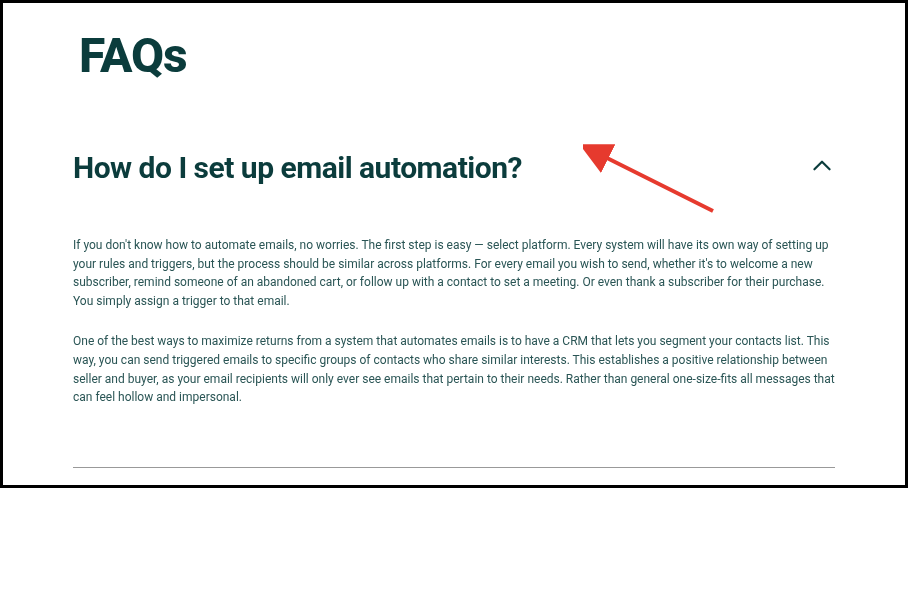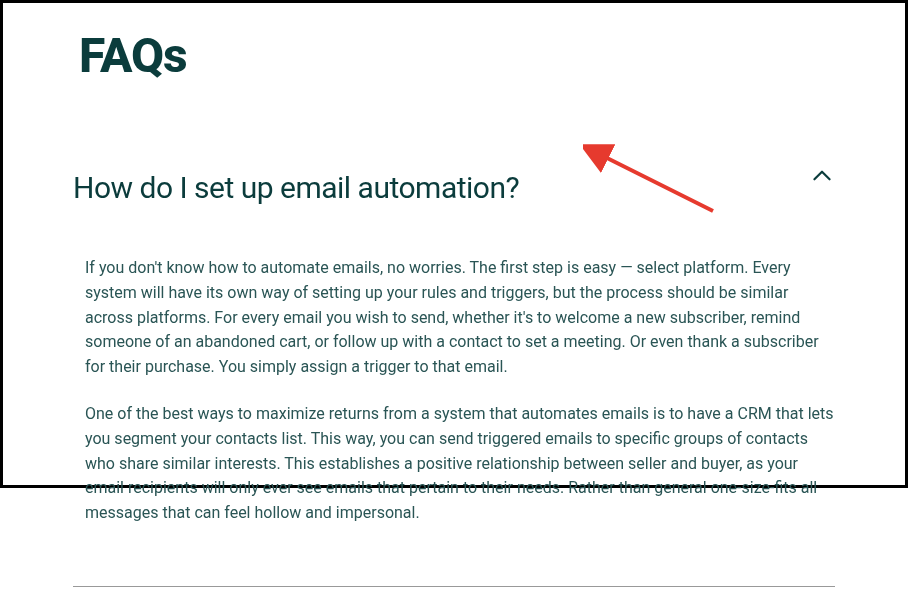--- a/index.html
+++ b/index.html
@@ -35,39 +35,37 @@
     }
     .faq-header {
       display: flex;
       justify-content: space-between;
       align-items: center;
       padding: 10px 0 20px 0;
       cursor: pointer;
     }
     .faq-question {
       font-size: 30px;
-      font-weight: 400;
+      font-weight: 700;
       color: #0b3c3c;
       letter-spacing: -0.5px;
       line-height: 1.2;
-      margin-top: 20px;
     }
     .chevron {
       flex-shrink: 0;
       margin-left: 20px;
     }
     .faq-body {
       padding-top: 30px;
     }
     .faq-body p {
-      font-size: 16px;
+      font-size: 12px;
       line-height: 1.55;
       color: #2a5555;
       margin-bottom: 22px;
-      margin-left: 12px;
     }
     .divider {
       border: none;
       border-top: 1px solid #999;
       margin: 8px 0 24px 0;
     }
     .annotation-arrow {
       position: absolute;
       left: 580px;
       top: 128px;

